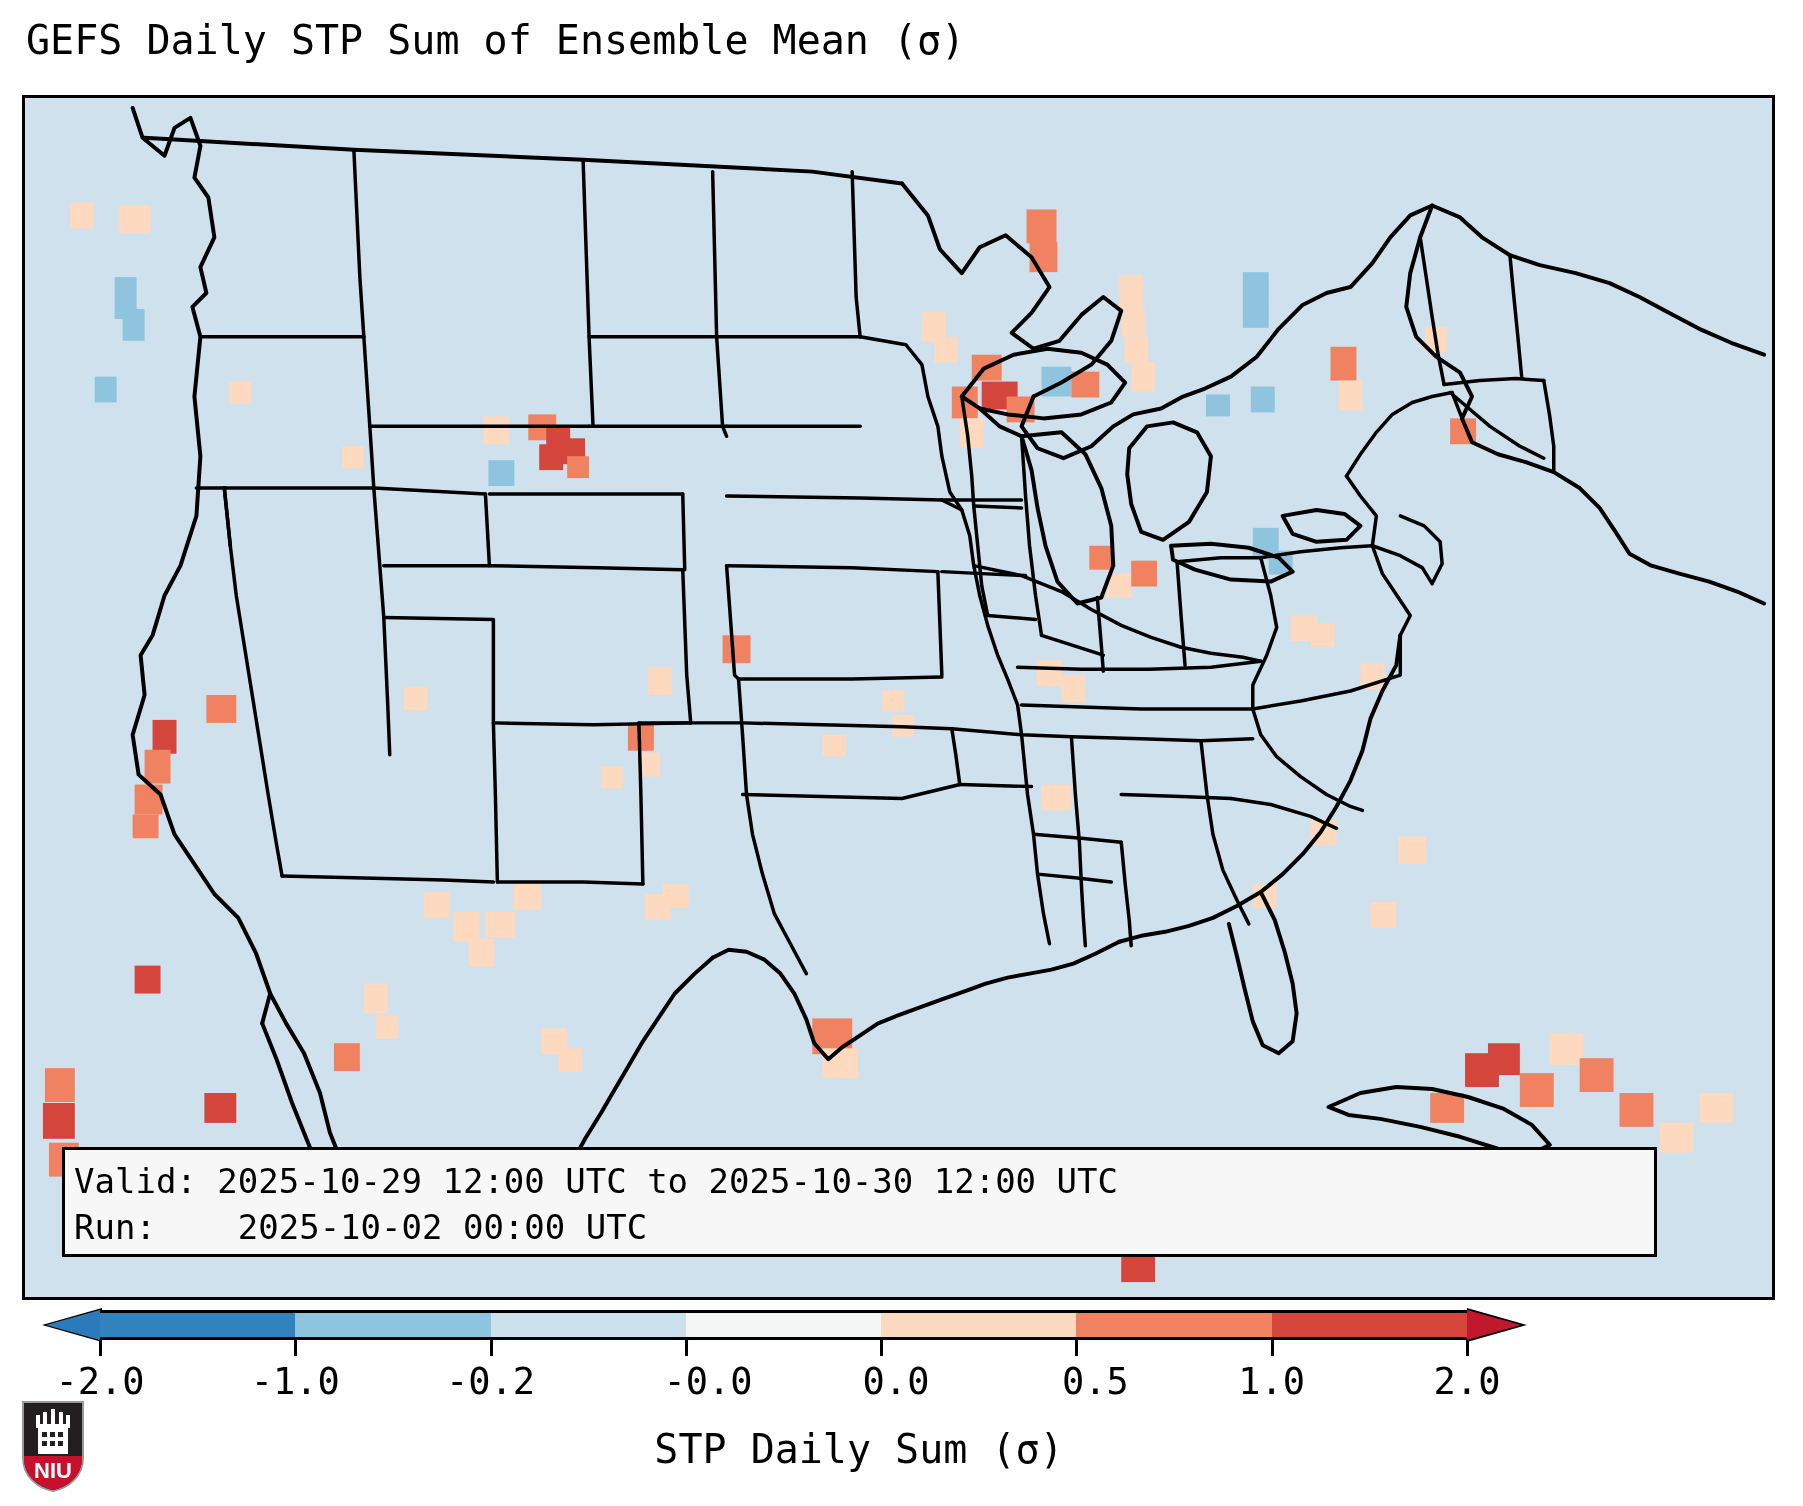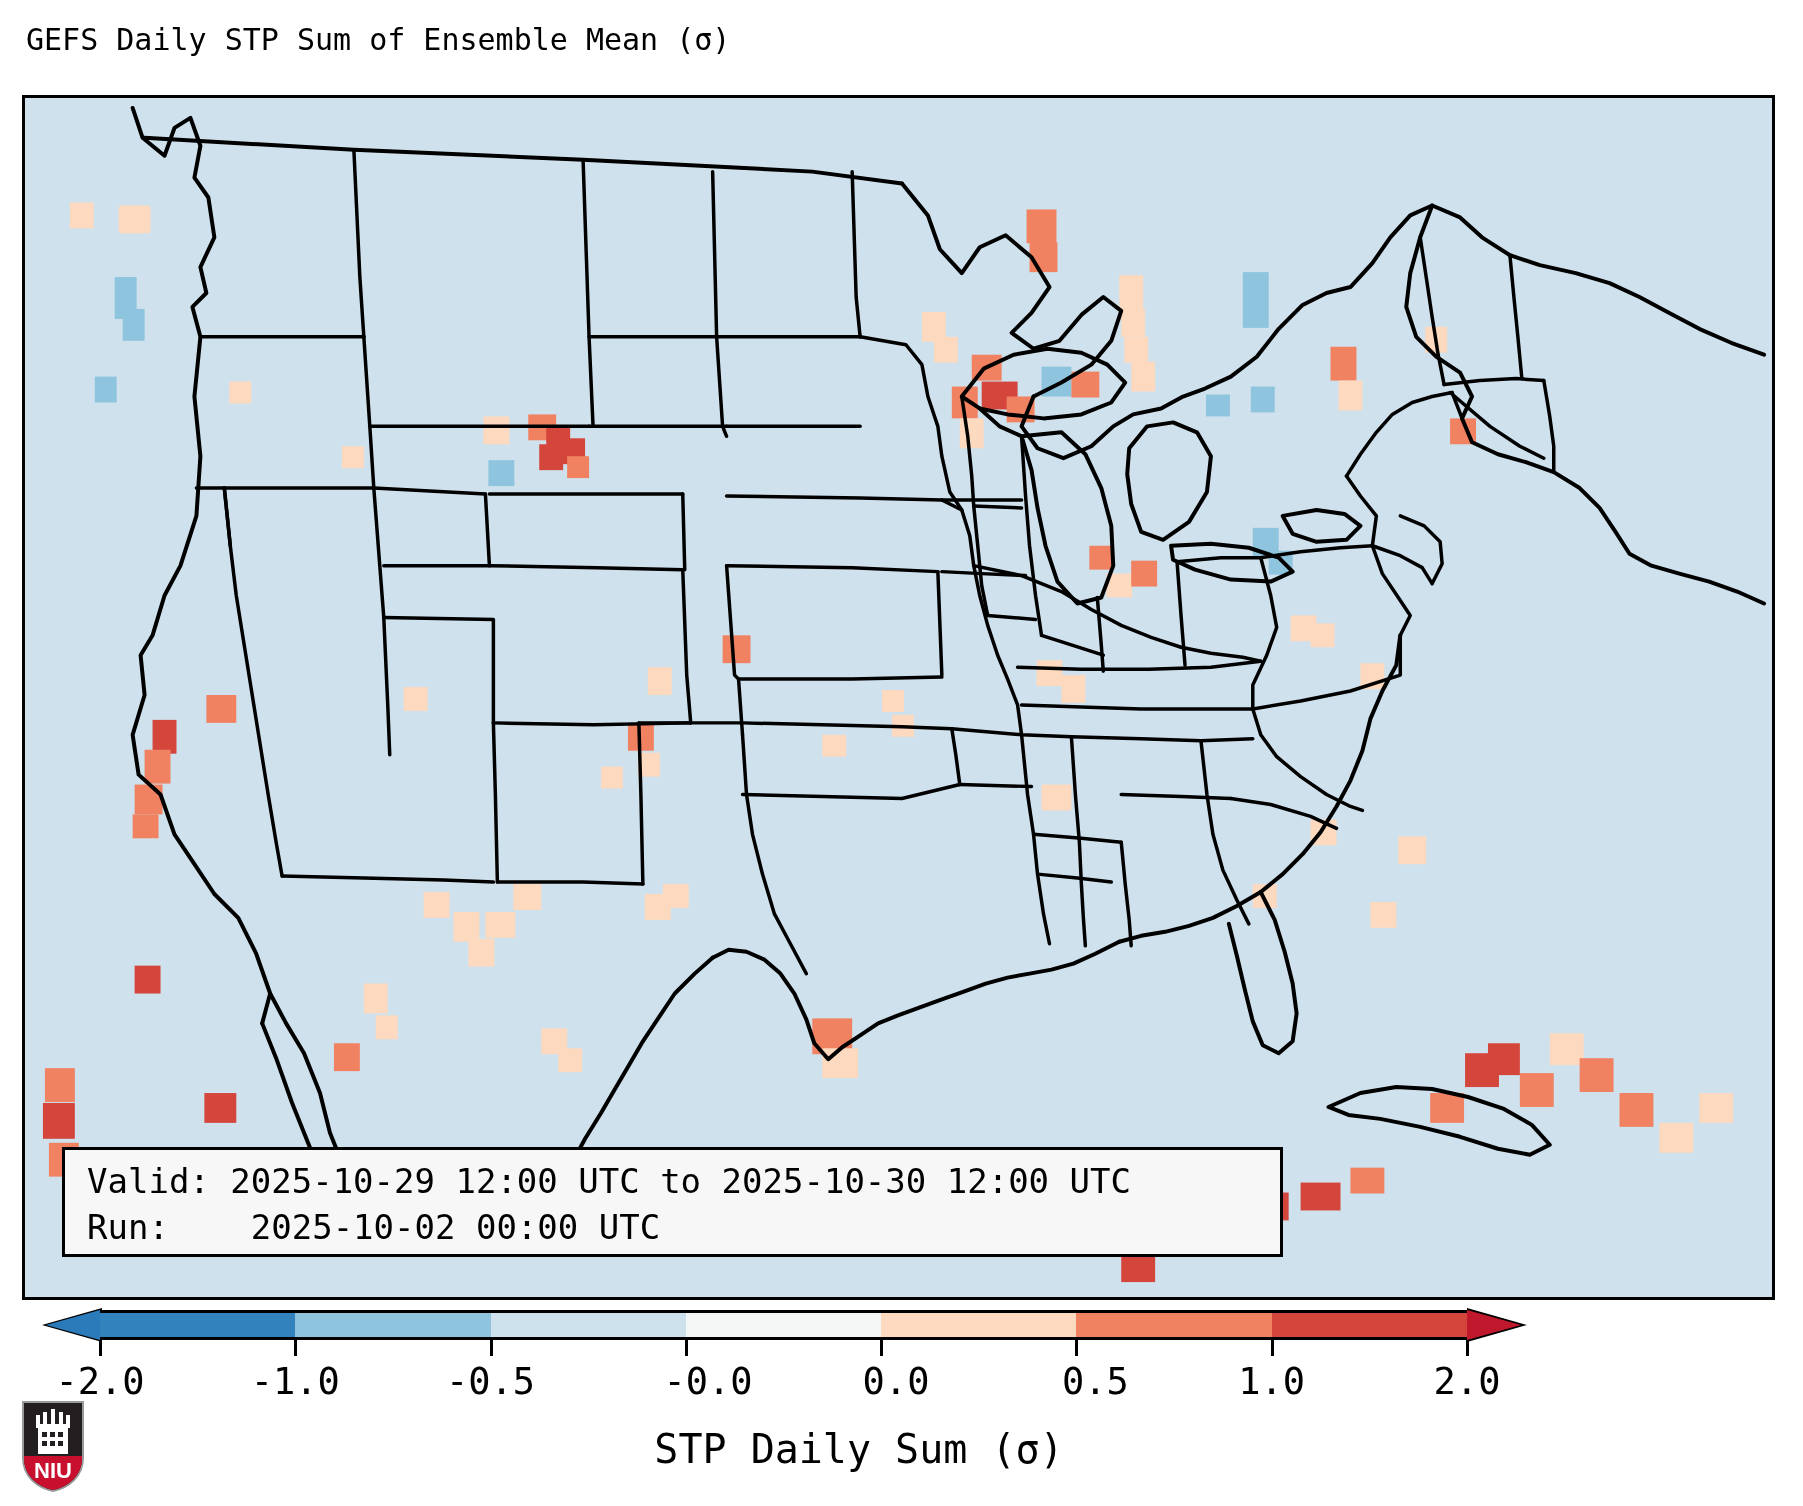--- a/index.html
+++ b/index.html
@@ -13,21 +13,21 @@
     position: relative;
     font-family: "DejaVu Sans Mono", "Liberation Mono", monospace;
     overflow: hidden;
   }
 
   
   #plot-title {
     position: absolute;
     left: 26px;
     top: 16px;
-    font-size: 30px;
+    font-size: 40px;
     line-height: 48px;
     color: #000000;
     white-space: pre;
     letter-spacing: 0px;
   }
 
   
   #map-frame {
     position: absolute;
     left: 22px;
@@ -45,26 +45,26 @@
     width: 100%;
     height: 100%;
     display: block;
   }
 
   
   #info-box {
     position: absolute;
     left: 62px;
     top: 1147px;
-    width: 1221px;
+    width: 1595px;
     height: 110px;
     background: #f7f7f7;
     border: 3px solid #000000;
     box-sizing: border-box;
-    padding: 8px 14px 0 22px;
+    padding: 8px 14px 0 9px;
     z-index: 5;
   }
   #info-box .line {
     font-size: 34px;
     line-height: 46px;
     color: #000000;
     white-space: pre;
   }
 
   
@@ -493,21 +493,21 @@
       <div class="band" style="background: rgb(252, 217, 191);"></div>
       <div class="band" style="background: rgb(240, 130, 98);"></div>
       <div class="band" style="background: rgb(212, 70, 60);"></div>
     </div>
   <div id="cb-ticks">
       <div class="cb-tick" style="left: 0px;"></div>
       <div class="cb-ticklabel" style="left: 0px;">-2.0</div>
       <div class="cb-tick" style="left: 195.286px;"></div>
       <div class="cb-ticklabel" style="left: 195.286px;">-1.0</div>
       <div class="cb-tick" style="left: 390.571px;"></div>
-      <div class="cb-ticklabel" style="left: 390.571px;">-0.5</div>
+      <div class="cb-ticklabel" style="left: 390.571px;">-0.2</div>
       <div class="cb-tick" style="left: 585.857px;"></div>
       <div class="cb-ticklabel" style="left: 608px;">-0.0</div>
       <div class="cb-tick" style="left: 781.143px;"></div>
       <div class="cb-ticklabel" style="left: 796px;">0.0</div>
       <div class="cb-tick" style="left: 976.429px;"></div>
       <div class="cb-ticklabel" style="left: 976.429px; margin-left: 19px;">0.5</div>
       <div class="cb-tick" style="left: 1171.71px;"></div>
       <div class="cb-ticklabel" style="left: 1171.71px;">1.0</div>
       <div class="cb-tick" style="left: 1367px;"></div>
       <div class="cb-ticklabel" style="left: 1367px;">2.0</div>

